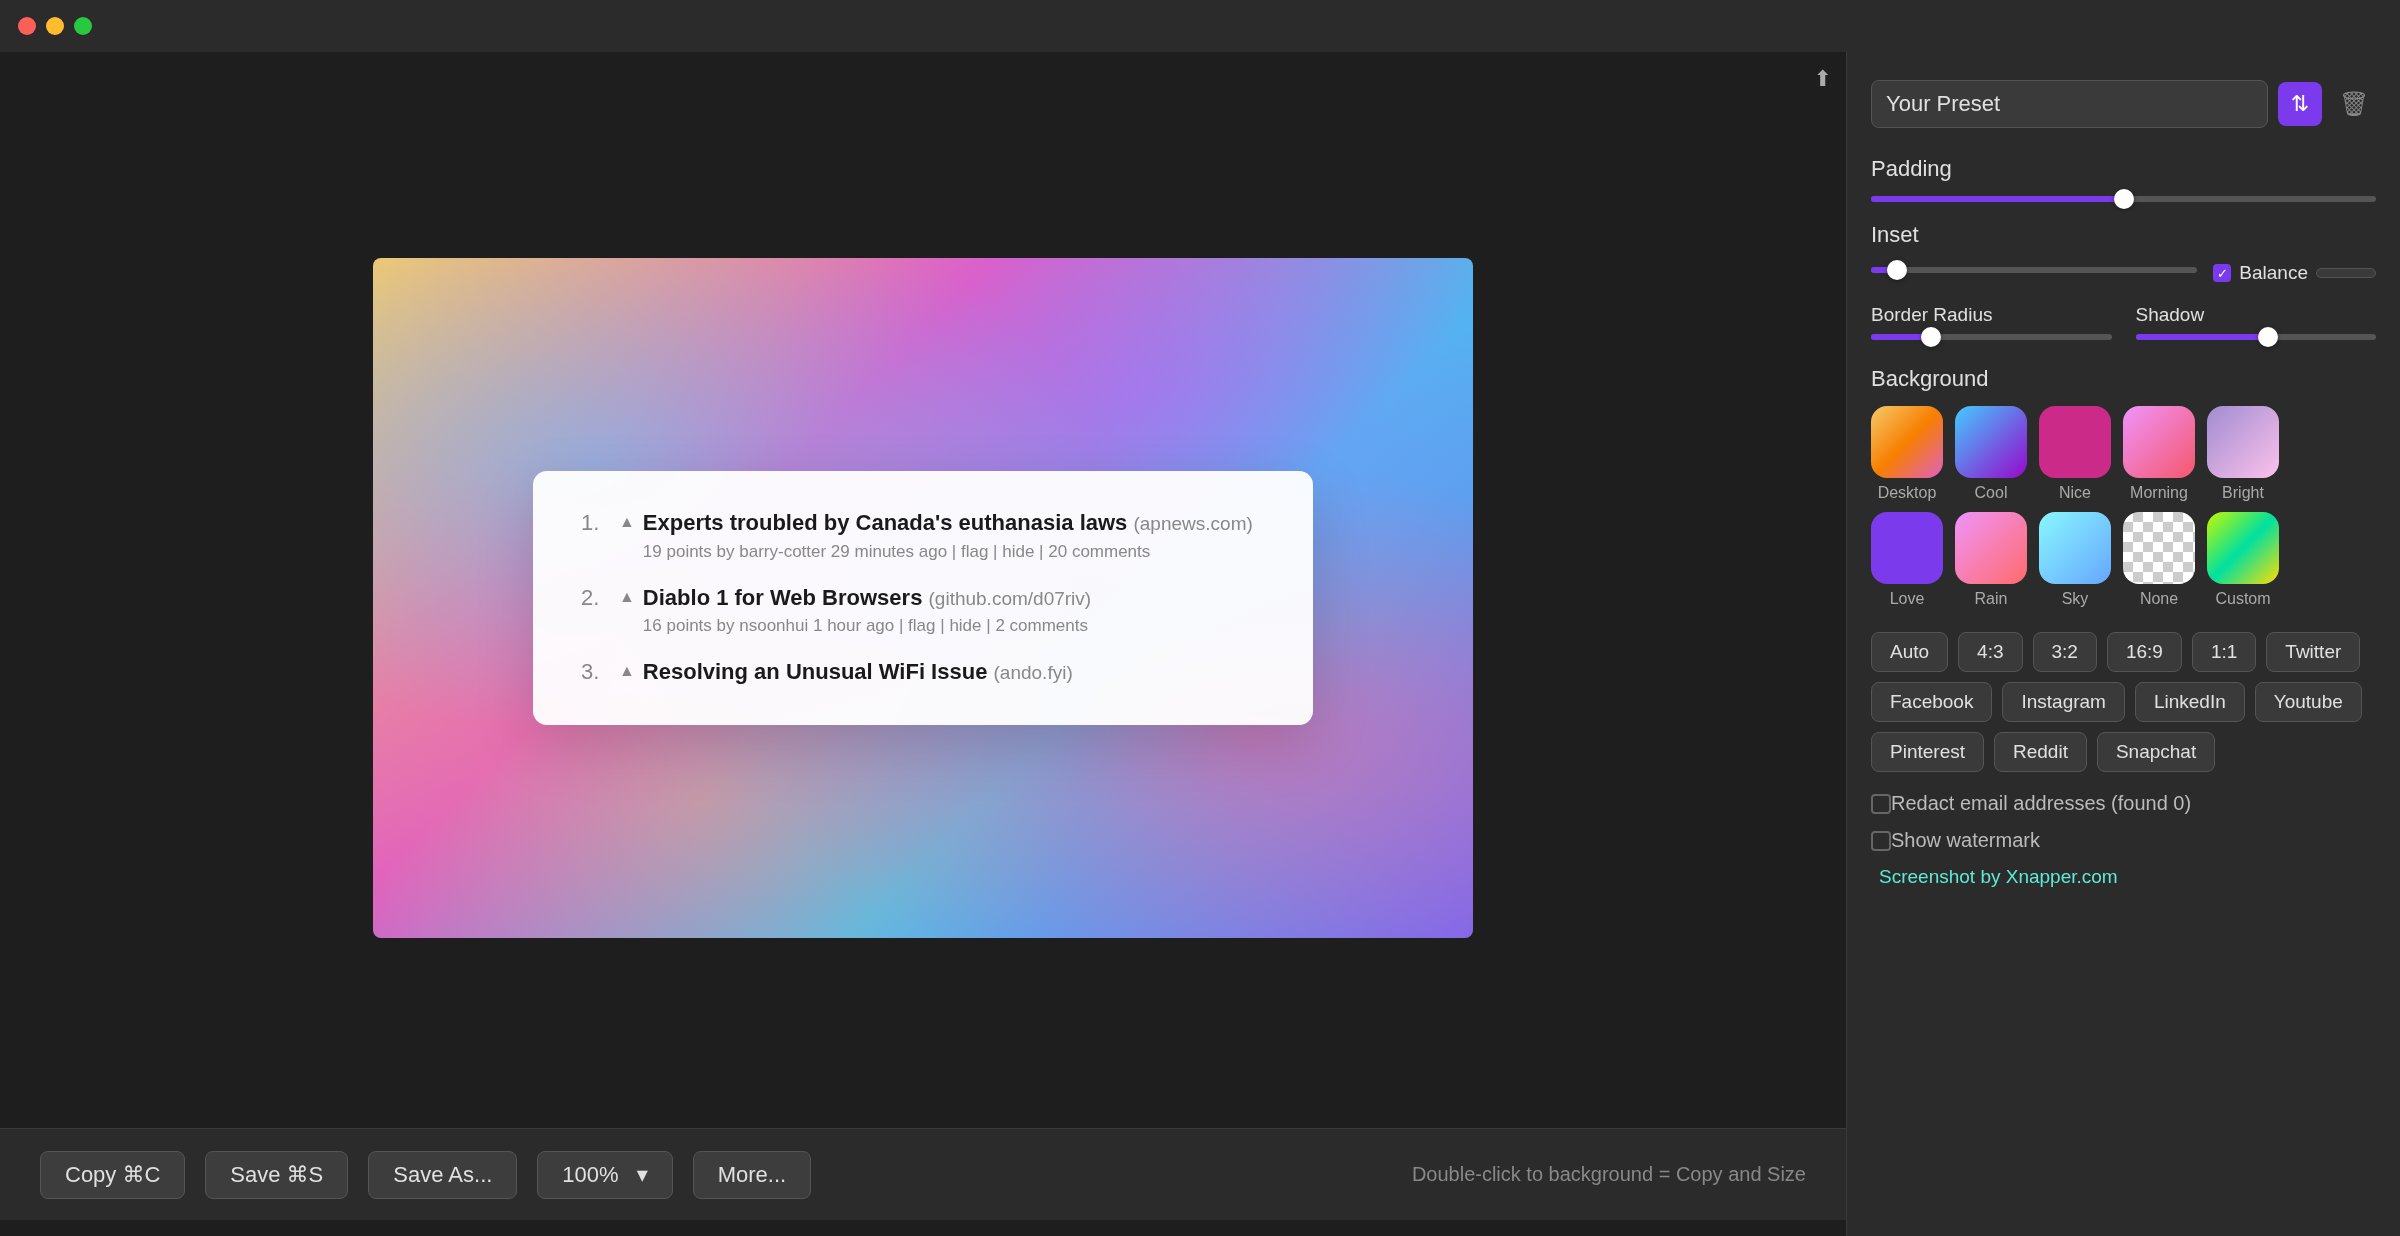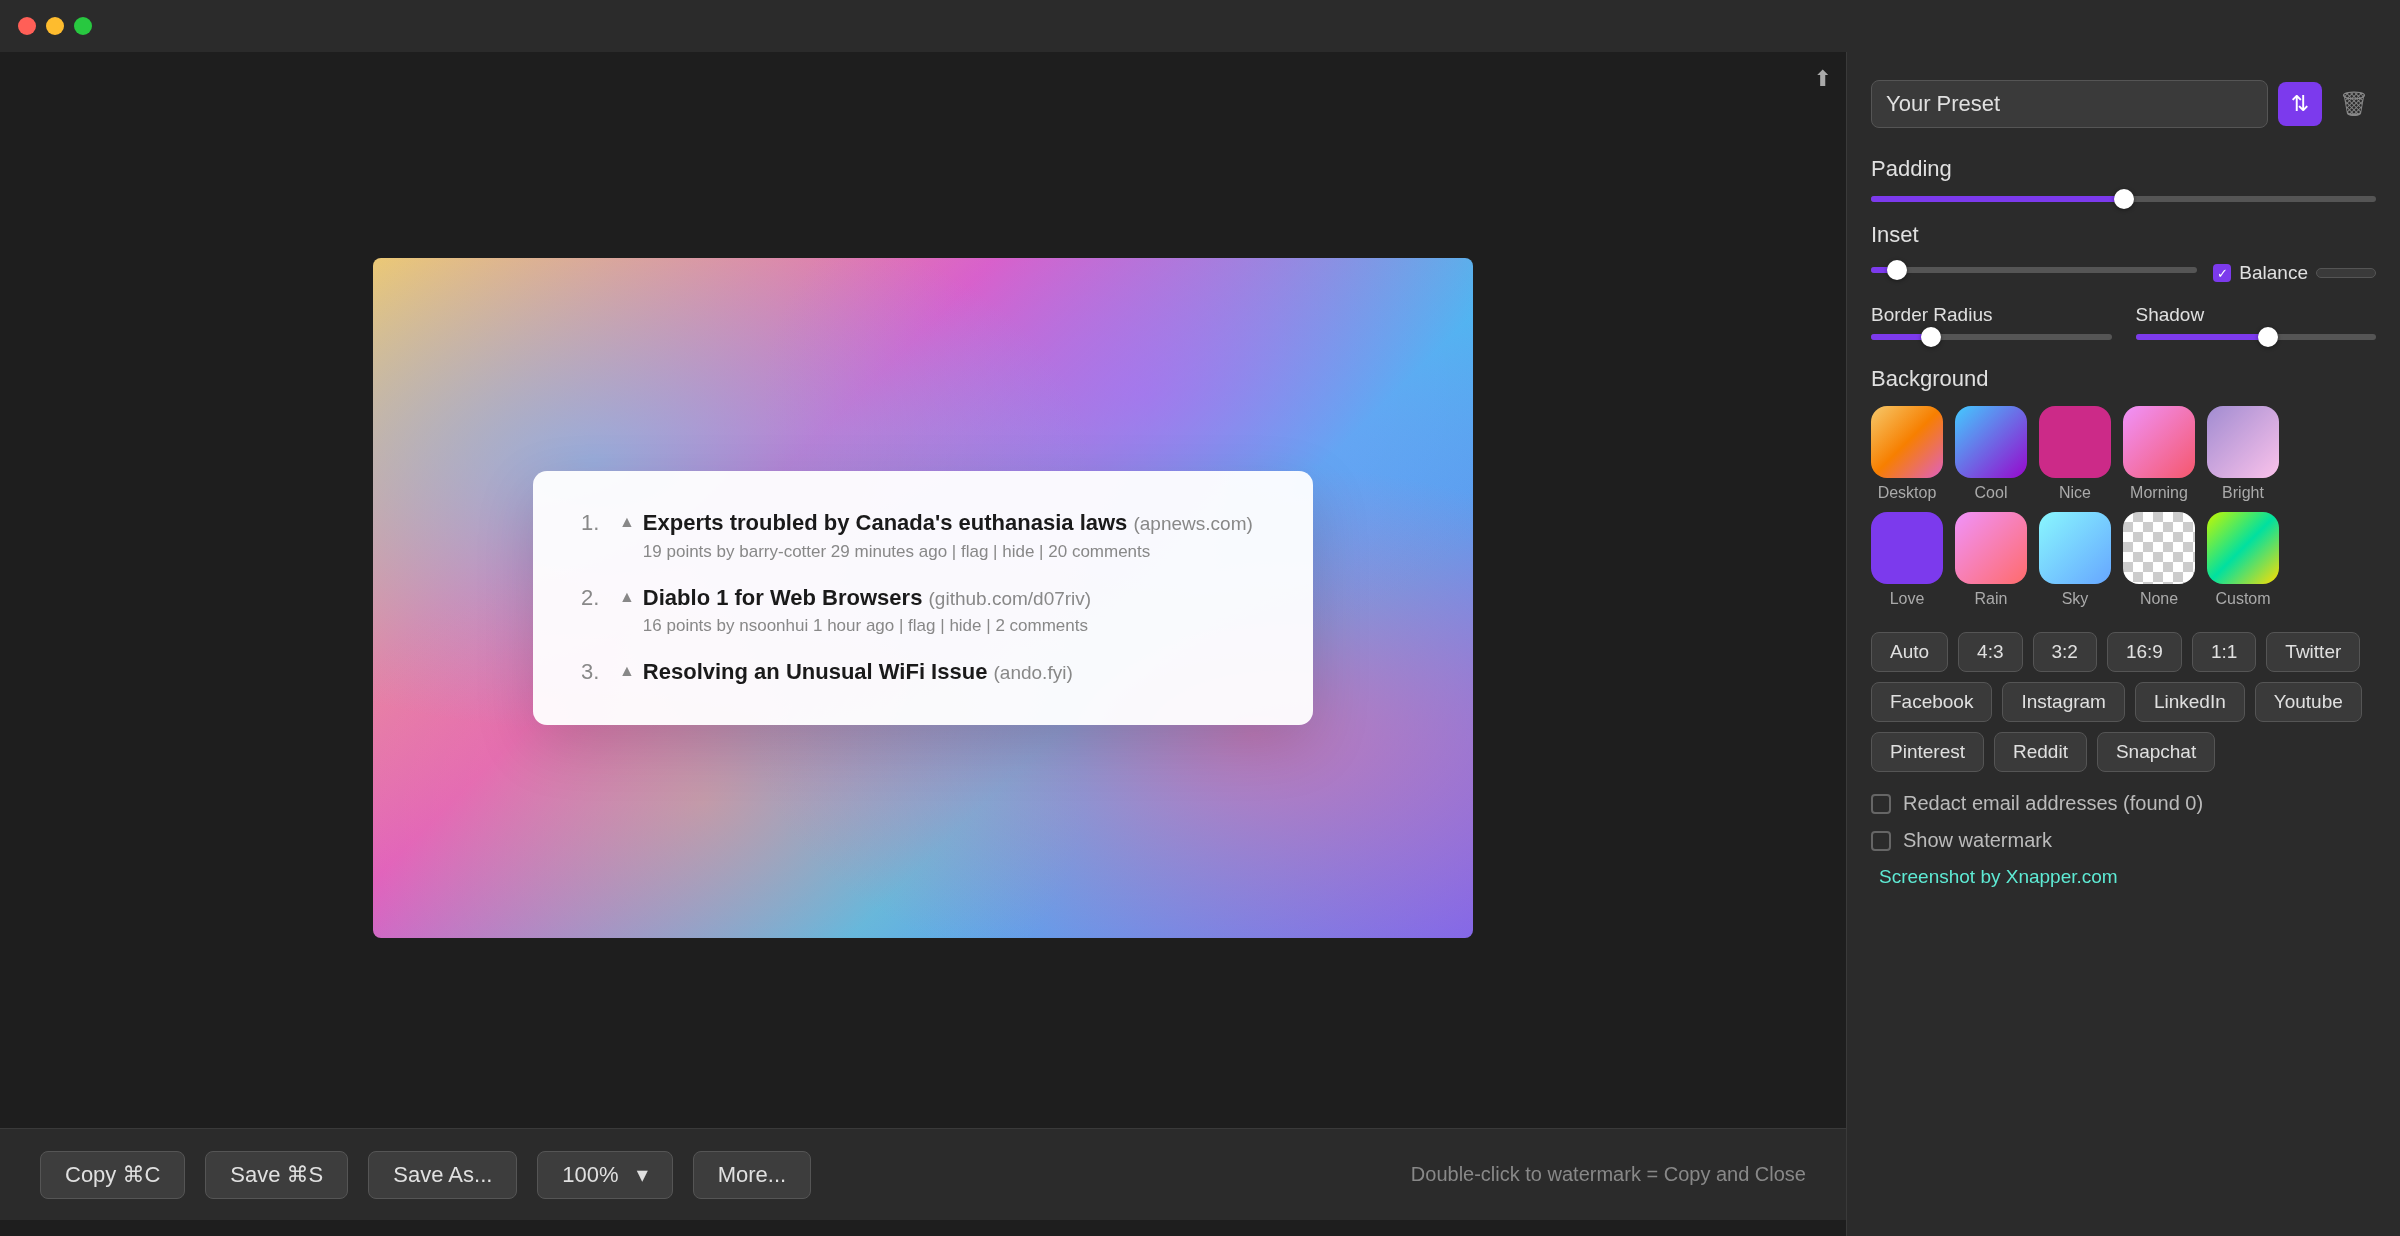--- a/index.html
+++ b/index.html
@@ -357,21 +357,20 @@
       color: #e0e0e0;
       font-size: 19px;
       padding: 8px 18px;
       cursor: pointer;
     }
 
     
     .check-row {
       display: flex;
       align-items: center;
-      gap: 12px;
       margin-bottom: 14px;
     }
     .check-box {
       width: 20px; height: 20px;
       border: 2px solid #666;
       border-radius: 4px;
       background: transparent;
       flex-shrink: 0;
     }
     .check-text {
@@ -484,21 +483,21 @@
 
     <div class="toolbar-row">
       <button class="bottom-btn">Copy ⌘C</button>
       <button class="bottom-btn">Save ⌘S</button>
       <button class="bottom-btn">Save As...</button>
       <button class="bottom-btn zoom-btn">
         <span>100%</span>
         <span>▾</span>
       </button>
       <button class="bottom-btn">More...</button>
-      <span class="status-text">Double-click to watermark = Copy and Close</span>
+      <span class="status-text">Double-click to background = Copy and Size</span>
     </div>
   </div>
 
   <div class="sidebar">
 
     <div class="preset-row">
       <input class="preset-input" type="text" value="Your Preset" style="">
       <div class="preset-btn">
         <span>⇅</span>
       </div>

